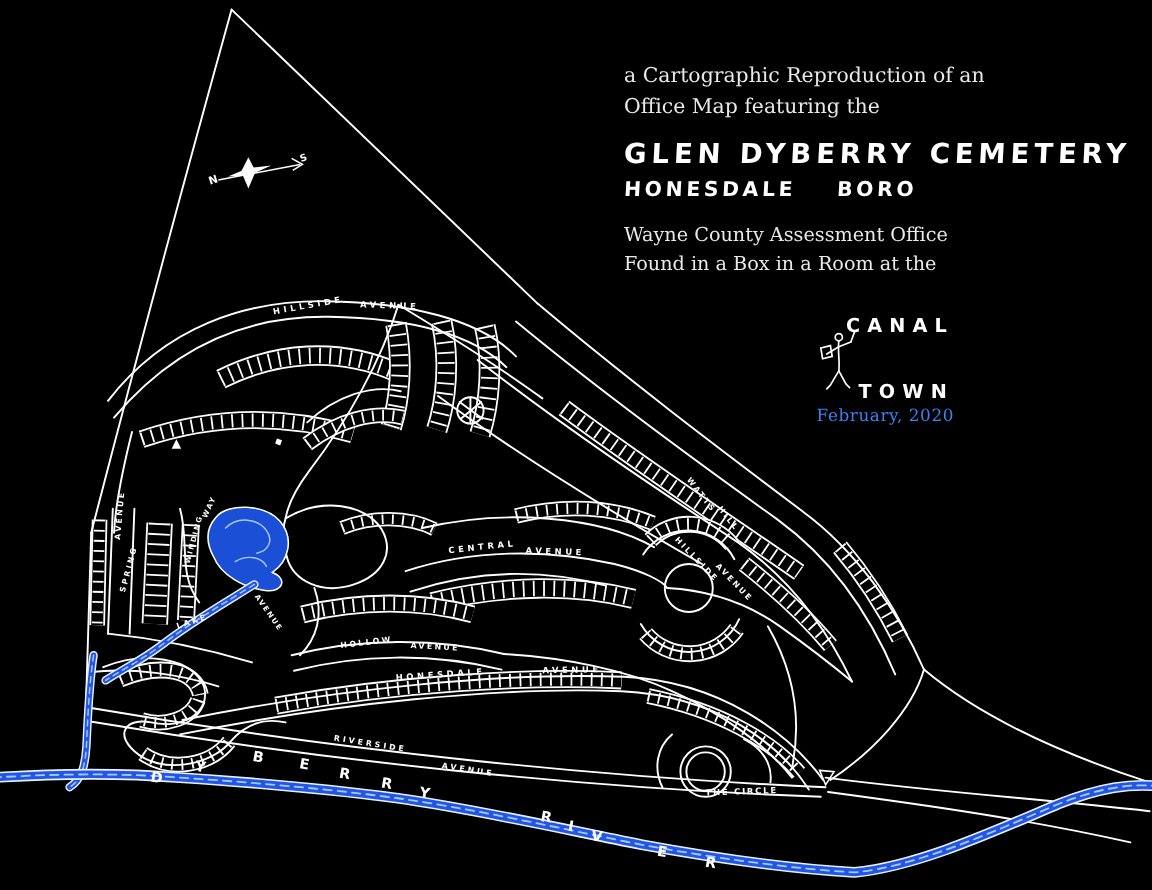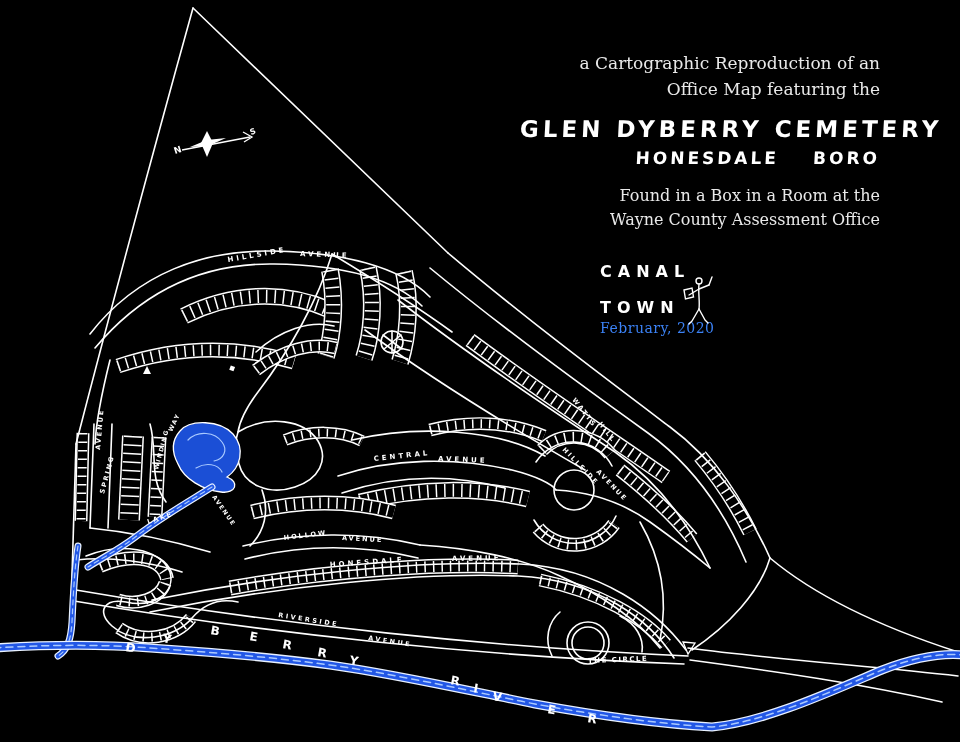--- a/index.html
+++ b/index.html
@@ -11,33 +11,33 @@
   .ladder-outer{fill:none;stroke:var(--line,#fff);stroke-linecap:butt;}
   .ladder-inner{fill:none;stroke:#000;stroke-linecap:butt;}
   .ladder-rungs{fill:none;stroke:var(--line,#fff);stroke-linecap:butt;}
   .water-edge{fill:none;stroke:#e8f1ff;stroke-linecap:round;}
   .water-body{fill:none;stroke:var(--water,#2257e6);stroke-linecap:round;}
   .water-glint{fill:none;stroke:var(--waterhi,#a9c9ff);stroke-linecap:round;}
   .street-label{fill:#fff;font-family:"DejaVu Sans",sans-serif;font-weight:bold;}
   .river-letter{fill:#fff;font-family:"DejaVu Sans",sans-serif;font-weight:bold;font-size:12px;}
   .compass-letter{fill:#fff;font-family:"DejaVu Sans",sans-serif;font-weight:bold;}
   
-  .titleblock{position:absolute;left:520px;top:50px;width:360px;text-align:right;color:#e9e9e9;}
+  .titleblock{position:absolute;left:520px;top:50px;width:360px;text-align:left;color:#e9e9e9;}
   .t-serif{font-family:"DejaVu Serif",serif;font-size:17px;line-height:26px;}
   .t-h1{font-family:"DejaVu Sans",sans-serif;color:#fff;font-size:23px;font-weight:bold;
         letter-spacing:4px;margin-top:14px;white-space:nowrap;transform:skewX(-3deg);}
   .t-h2{font-family:"DejaVu Sans",sans-serif;color:#fff;font-size:17px;font-weight:bold;
         letter-spacing:3px;margin-top:6px;transform:skewX(-3deg);}
   .t-h2 .gap{display:inline-block;width:34px;}
   .t-found{font-family:"DejaVu Serif",serif;font-size:16px;line-height:24px;margin-top:16px;}
   
-  .logoblock{position:absolute;left:600px;top:262px;width:195px;text-align:left;color:#fff;}
+  .logoblock{position:absolute;left:600px;top:262px;width:195px;text-align:right;color:#fff;}
   .logo-word{font-family:"DejaVu Sans",sans-serif;font-weight:bold;font-size:16px;letter-spacing:6px;}
   .logo-fig{position:absolute;left:78px;top:12px;}
-  .logo-word.bottom{margin-top:17px;}
+  .logo-word.bottom{margin-top:36px;}
   .logo-date{font-family:"DejaVu Serif",serif;font-size:14px;color:#3b82f6;margin-top:3px;letter-spacing:.5px;}
 </style>
 </head>
 <body>
 
 <div class="stage" style="--bg: #000000; --line: #ffffff; --water: #2257e6; --waterhi: #a9c9ff;">
 
   <svg id="map" width="960" height="742" viewBox="0 0 960 742">
 
     <g id="g-ladders">
@@ -246,22 +246,22 @@
         <text x="587" y="722" class="river-letter" transform="rotate(10 587 722)">R</text>
       </g>
   </svg>
 
   <div class="titleblock">
     <div class="t-serif">a Cartographic Reproduction of an</div>
     <div class="t-serif">Office Map featuring the</div>
     <div class="t-h1">GLEN DYBERRY CEMETERY</div>
     <div class="t-h2"><span>HONESDALE</span><span class="gap"></span><span>BORO</span></div>
     <div class="t-found">
+      <div>Wayne County Assessment Office</div>
       <div>Found in a Box in a Room at the</div>
-      <div>Wayne County Assessment Office</div>
     </div>
   </div>
 
   <div class="logoblock">
     <div class="logo-word">CANAL</div>
     <svg class="logo-fig" width="40" height="52" viewBox="0 0 40 52">
       <g fill="none" stroke="#fff" stroke-width="1.4" stroke-linecap="round">
         <circle cx="21" cy="7" r="3"></circle>
         <path d="M21,10 C20,19 22,27 21,35"></path>
         <path d="M21,35 L14,47 M14,47 L11,50"></path>

